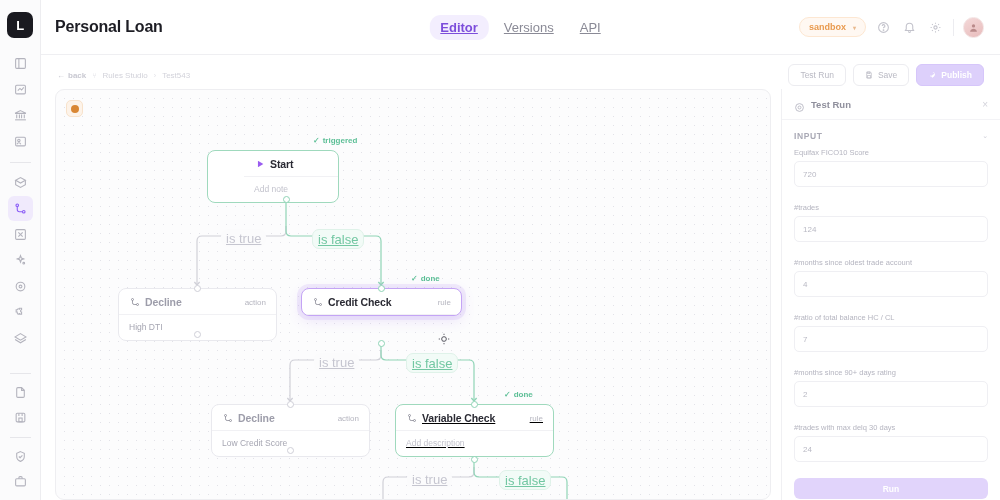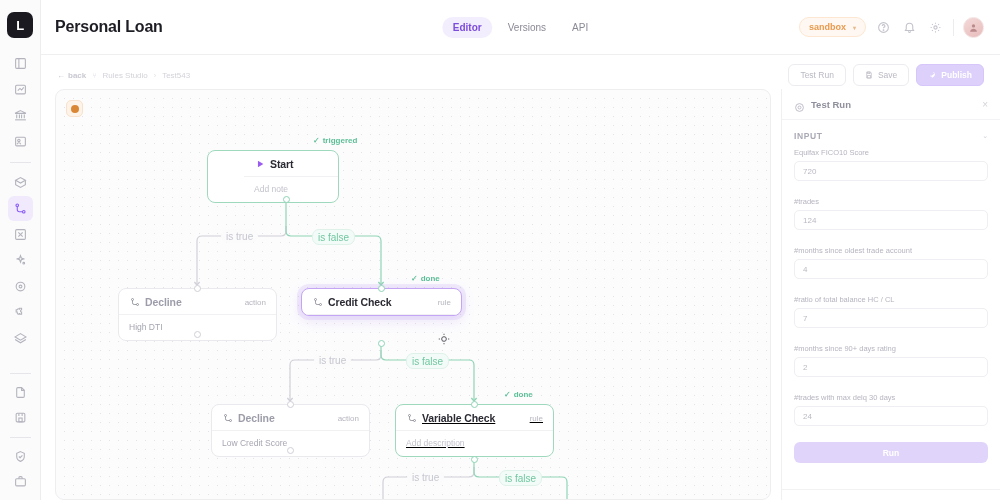--- a/index.html
+++ b/index.html
@@ -40,21 +40,21 @@
   }
 
   
   .header {
     height:55px; flex:0 0 55px; border-bottom:1px solid #efeff2;
     display:flex; align-items:center; padding:0 16px 0 14px;
     position:relative;
   }
   .page-title { font-size:16px; font-weight:700; color:#1d1d24; letter-spacing:-0.2px; }
   .tabs { position:absolute; left:50%; transform:translateX(-50%); display:flex; align-items:center; gap:4px; }
-  .tab { font-size:10px; color:#8a8a96; padding:5px 11px; border-radius:11px; }
+  .tab { font-size:13px; color:#8a8a96; padding:5px 11px; border-radius:11px;text-decoration:underline; }
   .tab.active { background:#f3eefe; color:#7c4ddb; font-weight:600; }
   .hdr-right { margin-left:auto; display:flex; align-items:center; gap:9px; }
   .env-pill {
     display:flex; align-items:center; gap:7px;
     background:#fff8f2; border:1px solid #fde7d2; color:#e99a4e;
     font-size:9px; font-weight:600; padding:4px 9px; border-radius:11px;
   }
   .env-pill .caret { font-size:6px; color:#e9b98e; }
   .hdr-icon { width:17px; height:17px; color:#c3c3cc; display:flex; align-items:center; justify-content:center; }
   .hdr-icon svg { width:13px; height:13px; }
@@ -135,22 +135,22 @@
   }
   .node-status .chk { font-size:8px; }
 
   .port {
     position:absolute; width:7px; height:7px; border-radius:50%;
     background:#fff; border:1.4px solid #cfcfd8;
   }
   .port.green { border-color:#8fd4b6; }
 
   .edge-label {
-    position:absolute; font-size:10px; padding:1.5px 5px; border-radius:7px;
-    background:#fbfbfc; white-space:nowrap;
+    position:absolute; font-size:13px; padding:1.5px 5px; border-radius:7px;
+    background:#fbfbfc; white-space:nowrap;text-decoration:underline;
   }
   .edge-label.grey { color:#c6c6d0; }
   .edge-label.green { color:#72c7a2; background:#f2fbf7; border:1px solid #dff2e9; }
 
   .cursor { position:absolute; width:14px; height:14px; color:#4a4a55; }
   .cursor svg { width:14px; height:14px; }
 
   
   .panel {
     width:219px; flex:0 0 219px; border-left:1px solid #f0f0f3;
@@ -166,21 +166,21 @@
   .panel-close { margin-left:auto; color:#d3d3db; font-size:10px; line-height:1; }
   .panel-scroll { flex:1; overflow:hidden; padding:0 12px; }
   .section-head {
     display:flex; align-items:center; padding:11px 0 7px;
   }
   .section-title { font-size:8.5px; font-weight:700; letter-spacing:0.6px; color:#a9a9b5; }
   .section-caret { margin-left:auto; color:#cfcfd8; font-size:7px; }
   .field { margin-bottom:16px; }
   .field-label { font-size:7.5px; color:#b5b5c0; margin-bottom:4px; display:block; }
   .field-input {
-    width:100%; height:20px; border:1px solid #efeff3; border-radius:5px;
+    width:100%; height:26px; border:1px solid #efeff3; border-radius:5px;
     background:#fff; font-size:8px; color:#b9b9c4; padding:0 8px;
     display:flex; align-items:center;
   }
   .run-btn {
     width:100%; height:21px; border-radius:6px; background:#e1d4fb;
     color:#ffffff; font-size:8.5px; font-weight:600;
     display:flex; align-items:center; justify-content:center; margin:4px 0 26px;
   }
   .panel-div { height:1px; background:#f2f2f5; margin:0 -12px; }
 </style>

